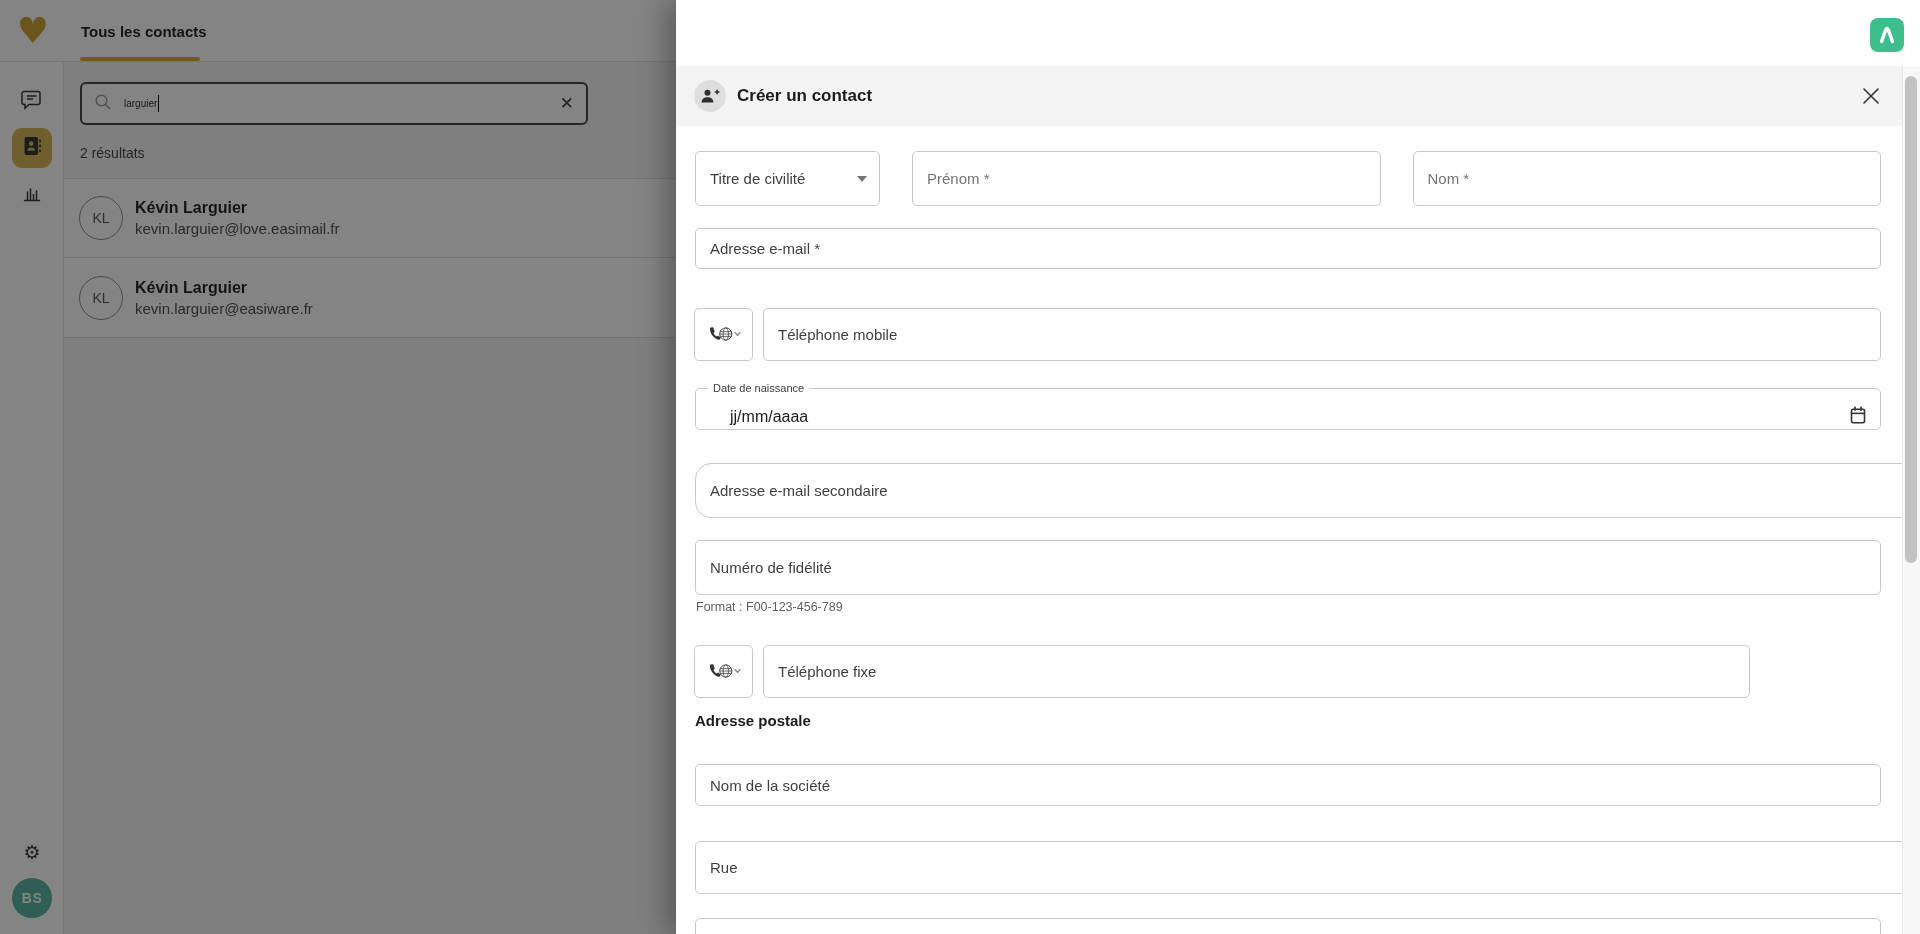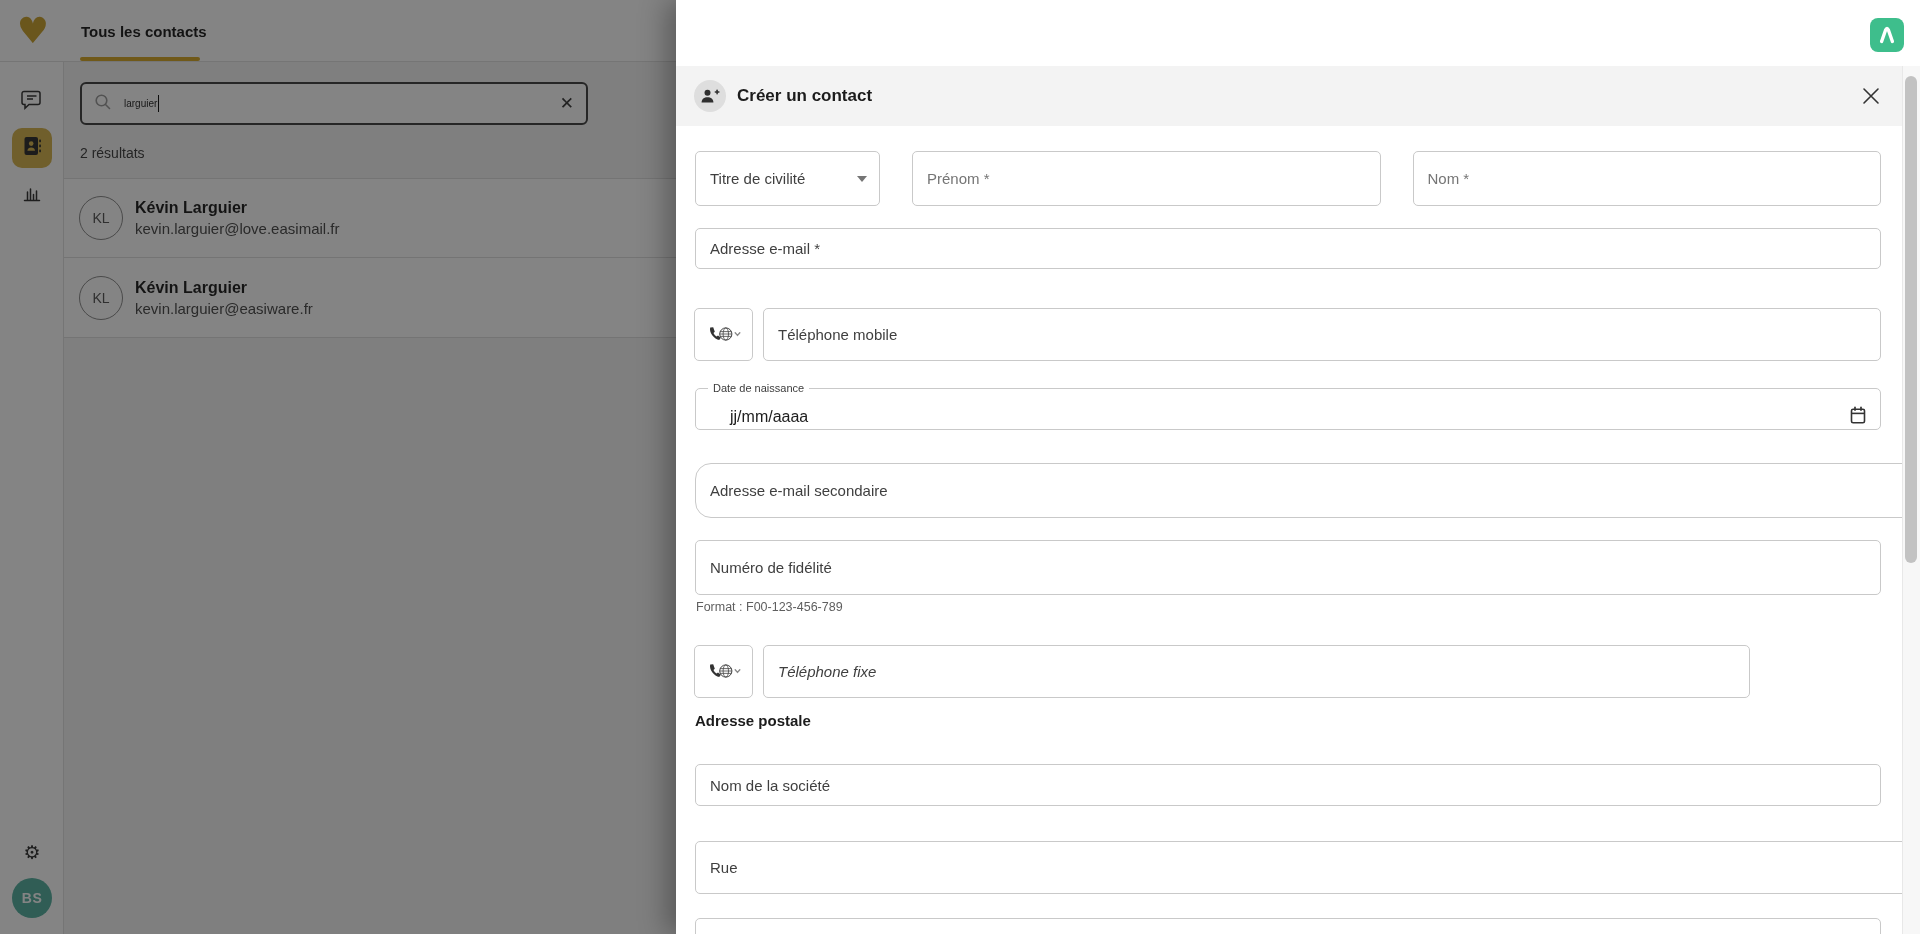--- a/index.html
+++ b/index.html
@@ -218,21 +218,21 @@
 
     <div class="phonebtn" style="top:645px;">
       <svg width="34" height="20" viewBox="0 0 34 20">
           <path d="M3.2 2.6 c-.6 2.3.1 5 2 7.6 2 2.7 4.6 4.4 7 4.7 l1.7-2.2 -2.9-2.1 -1.5 1 c-1.3-.9-2.4-2.2-3-3.6 l1.3-1.2 -1.6-4.5 z" fill="#333"></path>
           <circle cx="18.8" cy="9" r="6.1" fill="#fdfdfd" stroke="#444" stroke-width="1"></circle>
           <ellipse cx="18.8" cy="9" rx="2.7" ry="6.1" fill="none" stroke="#444" stroke-width=".8"></ellipse>
           <path d="M13 6.6 H24.6 M12.7 9 H24.9 M13 11.4 H24.6" stroke="#444" stroke-width=".8" fill="none"></path>
           <path d="M28.2 7.8 l2.3 2.6 2.3-2.6" fill="none" stroke="#8a8a8a" stroke-width="1.4" stroke-linecap="round" stroke-linejoin="round"></path>
         </svg>
     </div>
-    <input class="field" style="left: 87px; top: 645px; width: 987px; height: 53px; font-style: italic;" placeholder="Téléphone fixe">
+    <input class="field" style="left: 87px; top: 645px; width: 987px; height: 53px;" placeholder="Téléphone fixe">
 
     <div class="heading">Adresse postale</div>
 
     <input class="field" style="left: 19px; top: 764px; width: 1186px; height: 42px;" placeholder="Nom de la société">
 
     <input class="field" style="left: 19px; top: 841px; width: 1391px; height: 53px;" placeholder="Rue">
 
     <input class="field" style="left: 19px; top: 918px; width: 1186px; height: 54px;">
 
     <div class="scrolltrack"></div>

